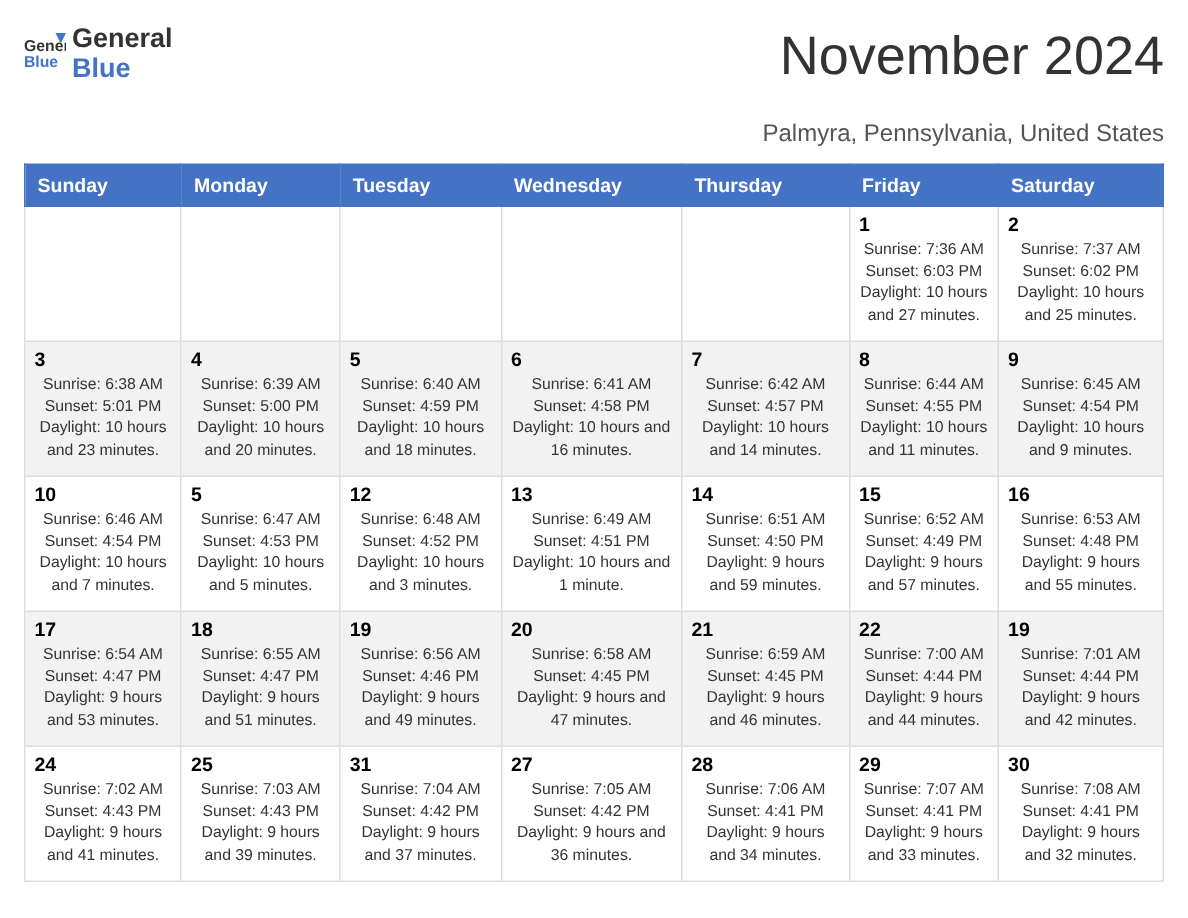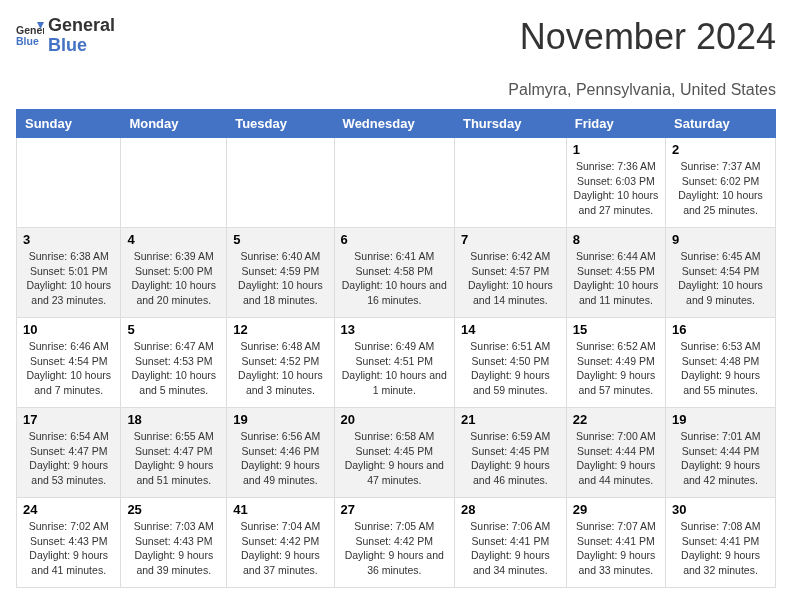--- a/index.html
+++ b/index.html
@@ -221,21 +221,21 @@
       <tr>
         <td>
           <span class="day-num">24</span>
           <div class="day-info">Sunrise: 7:02 AM<br>Sunset: 4:43 PM<br>Daylight: 9 hours and 41 minutes.</div>
         </td>
         <td>
           <span class="day-num">25</span>
           <div class="day-info">Sunrise: 7:03 AM<br>Sunset: 4:43 PM<br>Daylight: 9 hours and 39 minutes.</div>
         </td>
         <td>
-          <span class="day-num">41</span>
+          <span class="day-num">31</span>
           <div class="day-info">Sunrise: 7:04 AM<br>Sunset: 4:42 PM<br>Daylight: 9 hours and 37 minutes.</div>
         </td>
         <td>
           <span class="day-num">27</span>
           <div class="day-info">Sunrise: 7:05 AM<br>Sunset: 4:42 PM<br>Daylight: 9 hours and 36 minutes.</div>
         </td>
         <td>
           <span class="day-num">28</span>
           <div class="day-info">Sunrise: 7:06 AM<br>Sunset: 4:41 PM<br>Daylight: 9 hours and 34 minutes.</div>
         </td>

